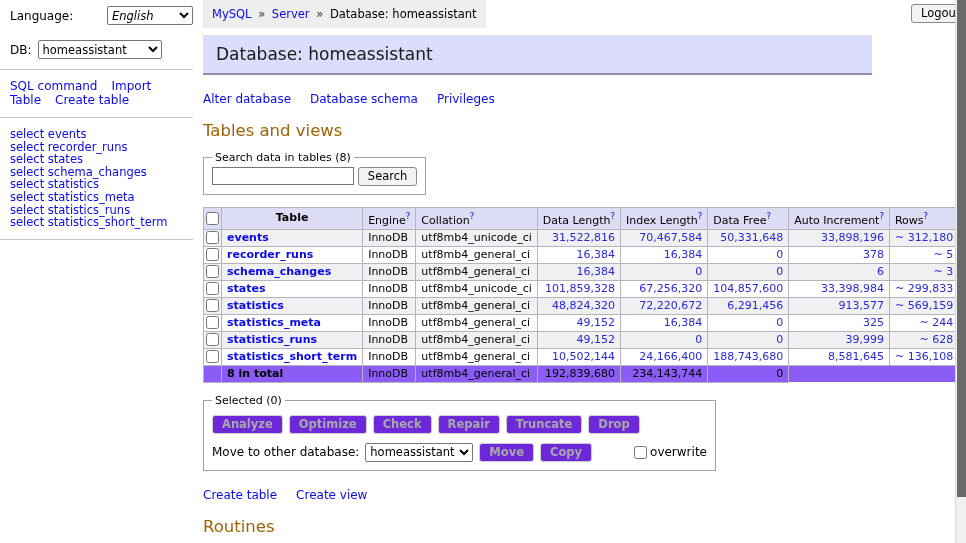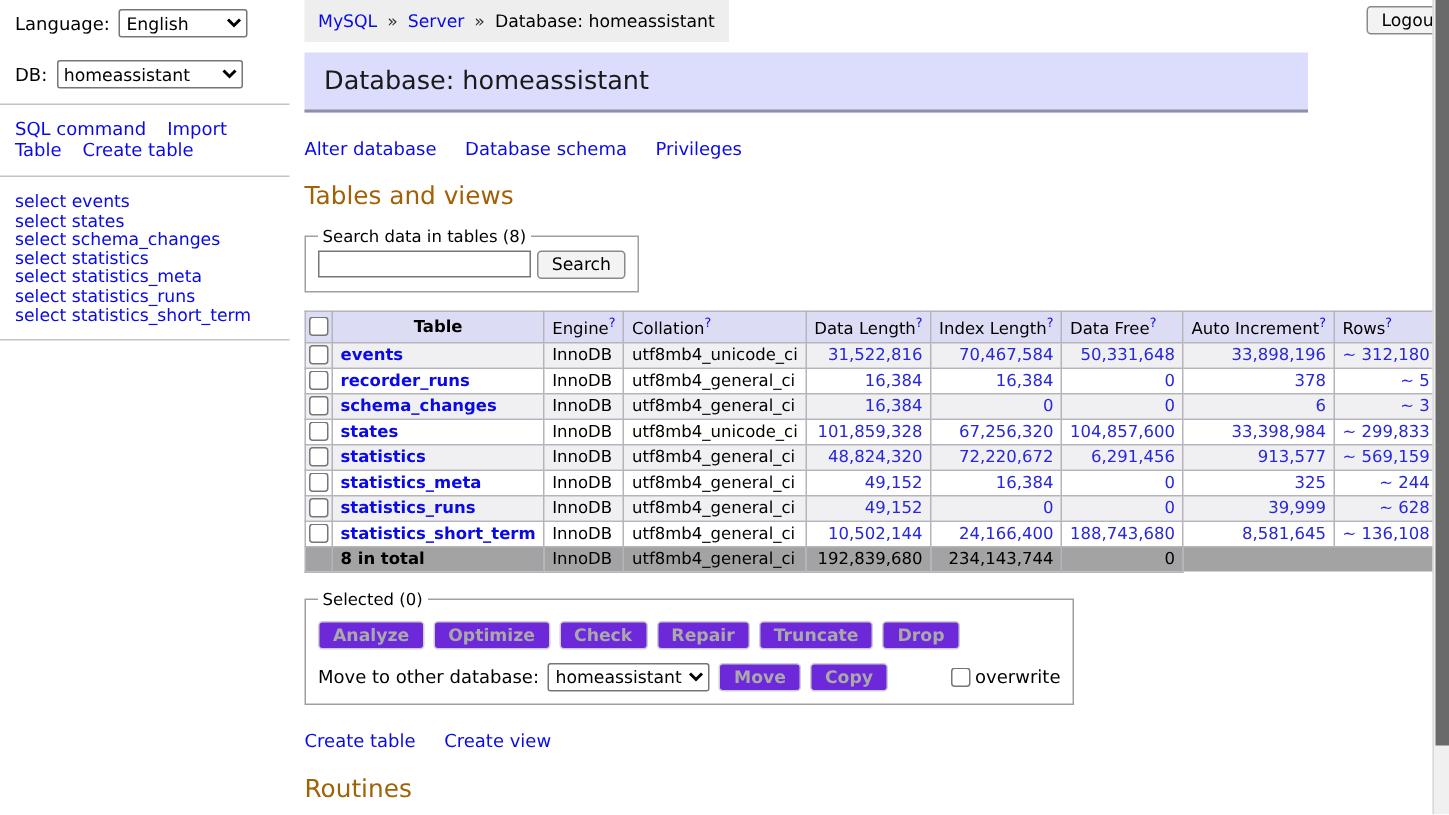--- a/index.html
+++ b/index.html
@@ -21,22 +21,22 @@
   select{
     font-family:inherit;font-size:11.5px;height:19px;border:1px solid #767676;
     background:#fff;border-radius:2px;
   }
   input[type=text]{font-family:inherit;font-size:12px;height:18px;border:1px solid #767676;padding:1px 3px;}
   input[type=checkbox]{width:13px;height:13px;margin:0;vertical-align:middle;}
   hr.divider{border:none;border-top:1px solid #c4c4c4;margin:10px 0;}
 
   
   #sidebar{position:absolute;left:0;top:0;width:193px;}
-  .lang-row{padding:6px 0 0 10px;display:flex;align-items:center;gap:6px;}
-  .lang-row select{width:86px;}
+  .lang-row{padding:6px 0 0 10px;display:flex;align-items:center;gap:6px;justify-content:space-between;}
+  .lang-row select{width:86px;font-style:italic;}
   h1{
     margin:7px 0 0;background:var(--h1-bg);padding:9px 14px;font-size:17px;
     font-weight:normal;font-style:italic;color:#797979;
   }
   h1 .ver{font-size:11px;}
   .db-row{margin:15px 0 0 10px;display:flex;align-items:center;gap:6px;}
   .db-row select{width:124px;}
   .side-actions{margin:0 0 0 10px;line-height:13.5px;}
   .side-actions a{margin-right:14px;}
   .tbl-links{margin:0 0 0 10px;font-size:11.5px;line-height:12.6px;}
@@ -60,21 +60,21 @@
 
   
   table{border-collapse:collapse;font-size:11px;margin-top:12px;}
   th,td{border:1px solid #b4b4bc;padding:1px 5px;white-space:nowrap;line-height:14px;height:17px;}
   thead th,thead td{background:var(--thead-bg);font-weight:normal;text-align:left;}
   thead th.col-table{font-weight:bold;text-align:center;min-width:112px;}
   td.chk,th.chk{text-align:center;padding:1px 2px;}
   td.num{text-align:right;color:var(--num);}
   td.name a{font-weight:bold;}
   tbody tr.odd td{background:var(--stripe);}
-  tr.total td{background:#a3a3a3;}
+  tr.total td{background:#8b5cf6;}
   tr.total td.num{color:#000;}
   tr.total td.name{font-weight:bold;}
   td.noborder{border:none;background:#fff;}
   sup.help{color:var(--link);font-size:8.5px;cursor:pointer;}
   td.comment{min-width:50px;}
 
   
   .sel-fs .btn-row{display:flex;gap:6px;margin:5px 0 2px;}
   .sel-fs .move-row{display:flex;align-items:center;gap:6px;margin-top:9px;font-size:12px;}
   .sel-fs select{width:108px;}
@@ -98,20 +98,21 @@
     <select><option>homeassistant</option></select>
   </div>
   <hr class="divider">
   <div class="side-actions">
     <div><a class="lnk">SQL command</a><a class="lnk">Import</a></div>
     <div><a class="lnk">Table</a><a class="lnk">Create table</a></div>
   </div>
   <hr class="divider">
   <div class="tbl-links">
       <a class="lnk">select events</a>
+      <a class="lnk">select recorder_runs</a>
       <a class="lnk">select states</a>
       <a class="lnk">select schema_changes</a>
       <a class="lnk">select statistics</a>
       <a class="lnk">select statistics_meta</a>
       <a class="lnk">select statistics_runs</a>
       <a class="lnk">select statistics_short_term</a>
     </div>
   <hr class="divider">
 </div>
 

